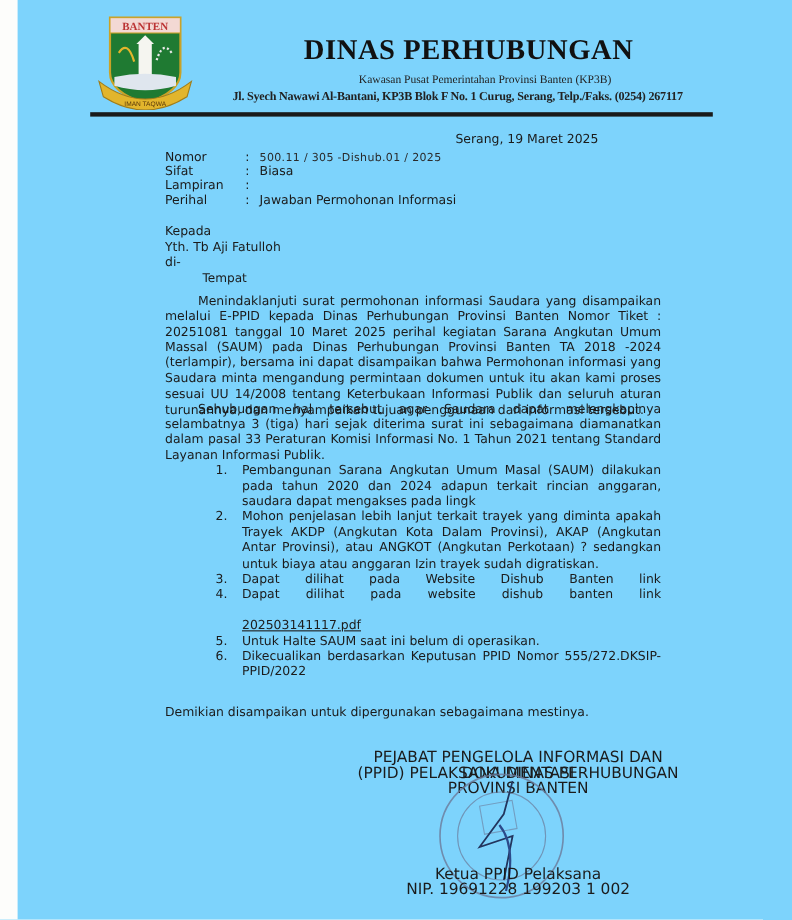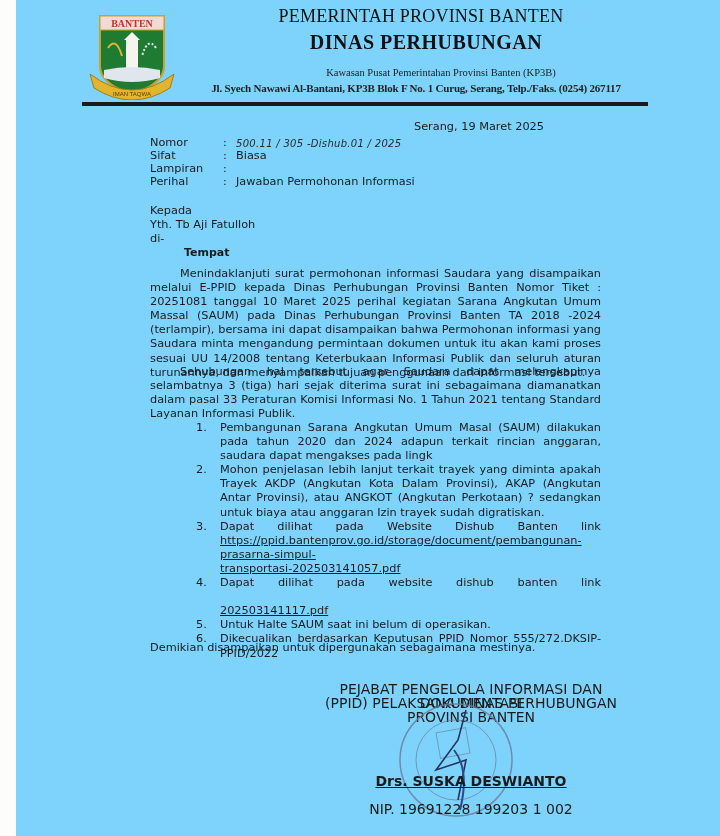--- a/index.html
+++ b/index.html
@@ -4,41 +4,41 @@
 <style>
   html, body { margin:0; padding:0; }
   body { width:720px; height:836px; background:#fdfdfb; position:relative; overflow:hidden;
          font-family:"DejaVu Sans", "Liberation Sans", sans-serif; color:#1b1b1b; }
   .page { position:absolute; left:16px; top:0; width:720px; height:836px; background:#7dd3fc; }
   
   .logo { position:absolute; left:70px; top:8px; width:92px; height:92px; }
   .hdr-line1 { position:absolute; left:240px; top:6px; width:330px; text-align:center;
                font-family:"Liberation Serif", serif; font-size:18px; letter-spacing:0.2px; color:#111; }
   .hdr-line2 { position:absolute; left:200px; top:31px; width:420px; text-align:center;
-               font-family:"Liberation Serif", serif; font-weight:bold; font-size:20px; letter-spacing:0.5px; color:#111; }
+               font-family:"Liberation Serif", serif; font-weight:bold; font-size:26px; letter-spacing:0.5px; color:#111; }
   .hdr-line3 { position:absolute; left:230px; top:67px; width:390px; text-align:center;
                font-family:"Liberation Serif", serif; font-weight:normal; font-size:10.5px; color:#222; }
   .hdr-line4 { position:absolute; left:170px; top:82px; width:460px; text-align:center;
                font-family:"Liberation Serif", serif; font-weight:bold; font-size:11px; color:#222; letter-spacing:-0.2px; }
   .hdr-rule { position:absolute; left:66px; top:102px; width:566px; height:4px; background:#1a1a1a; }
   
   .t { position:absolute; font-size:11.3px; line-height:14px; white-space:nowrap; }
   .date { left:398px; top:120px; }
   .meta-label { left:134px; }
   .meta-colon { left:207px; }
   .meta-val { left:220px; }
-  .hand { font-family:"DejaVu Sans", sans-serif; font-style:italic; font-size:10px; color:#2a2a2a; letter-spacing:0.3px; }
+  .hand { font-family:"DejaVu Sans", sans-serif; font-size:10px; color:#2a2a2a; letter-spacing:0.3px; }
   .para { position:absolute; left:134px; width:451px; font-size:11.3px; line-height:14.1px; text-align:justify; }
   .para .ind { display:inline-block; width:30px; }
   .list { position:absolute; left:180px; width:405px; font-size:11.3px; line-height:14.1px; }
   .li { position:relative; padding-left:24px; text-align:justify; }
   .li .num { position:absolute; left:0; top:0; }
   .spread { display:flex; justify-content:space-between; }
   a.lnk { color:#1d1d1d; text-decoration:underline; }
-  .bold { font-weight:bold; }
+  .bold { font-weight:normal; }
   .sig { position:absolute; left:290px; width:330px; text-align:center; font-size:14px; line-height:14px; }
   .stamp { position:absolute; left:380px; top:700px; width:120px; height:122px; }
 </style>
 </head>
 <body>
 
 <div class="page">
 
   <div class="logo">
     <svg width="92" height="92" viewBox="0 0 92 92">
@@ -47,21 +47,20 @@
       <text x="46" y="19" text-anchor="middle" font-size="10" font-family="Liberation Serif, serif" font-weight="bold" fill="#b33">BANTEN</text>
       <rect x="40" y="32" width="12" height="30" fill="#f5f5f0"></rect>
       <path d="M38 32 L46 24 L54 32 Z" fill="#f5f5f0"></path>
       <path d="M22 40 Q30 28 36 48" stroke="#e2b52c" stroke-width="2" fill="none"></path>
       <path d="M70 40 Q62 28 56 48" stroke="#e8e8e8" stroke-width="2" fill="none" stroke-dasharray="2 2"></path>
       <path d="M18 62 Q46 56 74 62 L74 70 Q46 78 18 70 Z" fill="#dfe6ee"></path>
       <path d="M4 66 Q46 98 88 66 L84 80 Q46 104 8 80 Z" fill="#e2b52c" stroke="#a07d1a" stroke-width="1"></path>
       <text x="46" y="88" text-anchor="middle" font-size="6" font-family="Liberation Sans, sans-serif" fill="#5a3a0a">IMAN TAQWA</text>
     </svg>
   </div>
-  <div class="hdr-line1">PEMERINTAH PROVINSI BANTEN</div>
   <div class="hdr-line2">DINAS PERHUBUNGAN</div>
   <div class="hdr-line3">Kawasan Pusat Pemerintahan Provinsi Banten (KP3B)</div>
   <div class="hdr-line4">Jl. Syech Nawawi Al-Bantani, KP3B Blok F No. 1 Curug, Serang, Telp./Faks. (0254) 267117</div>
   <div class="hdr-rule"></div>
 
   <div class="t date">Serang, 19 Maret 2025</div>
 
   <div class="t meta-label" style="top:136px">Nomor</div>
   <div class="t meta-colon" style="top:136px">:</div>
   <div class="t meta-val hand" style="top:137px">500.11 / 305 -Dishub.01 / 2025</div>
@@ -100,21 +99,20 @@
       <span class="num">3.</span>
       <div class="spread">
         <span>Dapat</span>
           <span>dilihat</span>
           <span>pada</span>
           <span>Website</span>
           <span>Dishub</span>
           <span>Banten</span>
           <span>link</span>
       </div>
-      <a class="lnk"><span>https://ppid.bantenprov.go.id/storage/document/pembangunan-prasarna-simpul-</span><br><span>transportasi-202503141057.pdf</span></a>
     </div>
     <div class="li">
       <span class="num">4.</span>
       <div class="spread">
         <span>Dapat</span>
           <span>dilihat</span>
           <span>pada</span>
           <span>website</span>
           <span>dishub</span>
           <span>banten</span>
@@ -141,16 +139,16 @@
   <div class="stamp">
     <svg width="120" height="122" viewBox="0 0 120 122">
       <circle cx="60" cy="60" r="56" fill="none" stroke="#6b7a9a" stroke-width="1.5" opacity="0.8"></circle>
       <circle cx="60" cy="60" r="40" fill="none" stroke="#6b7a9a" stroke-width="1" opacity="0.7"></circle>
       <rect x="42" y="30" width="30" height="26" fill="none" stroke="#6b7a9a" stroke-width="1" opacity="0.6" transform="rotate(-10 57 43)"></rect>
       <path d="M70 10 L62 40 L40 70 L70 60 L62 100" stroke="#23355e" stroke-width="1.6" fill="none"></path>
       <path d="M58 50 Q74 70 64 110" stroke="#2c4a8a" stroke-width="2" fill="none"></path>
     </svg>
   </div>
 
-  <div class="sig bold" style="top:774px; text-decoration:underline">Drs. SUSKA DESWIANTO</div>
+  <div class="sig" style="top:788px">Ketua PPID Pelaksana</div>
   <div class="sig" style="top:802px">NIP. 19691228 199203 1 002</div>
 
 </div>
 
 </body></html>

